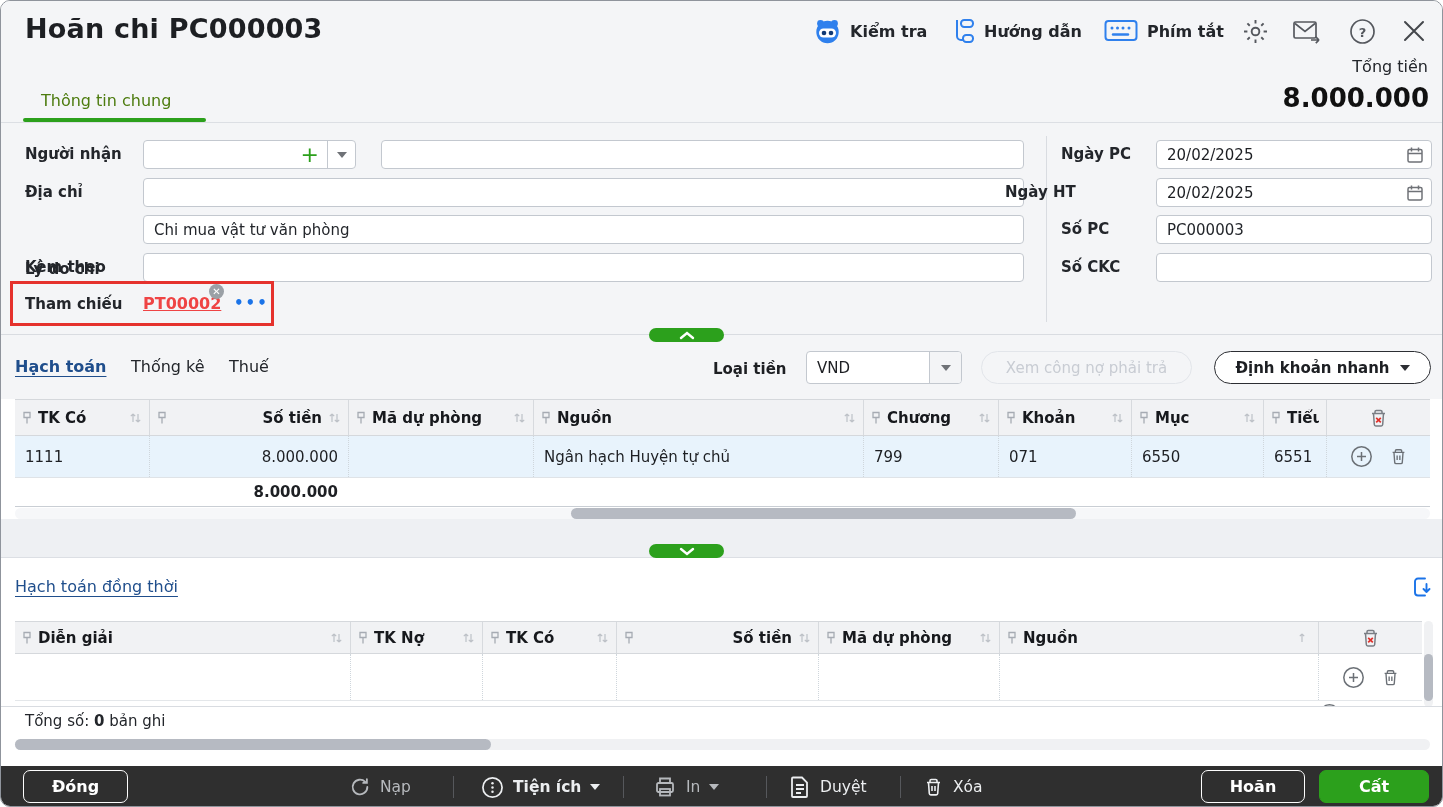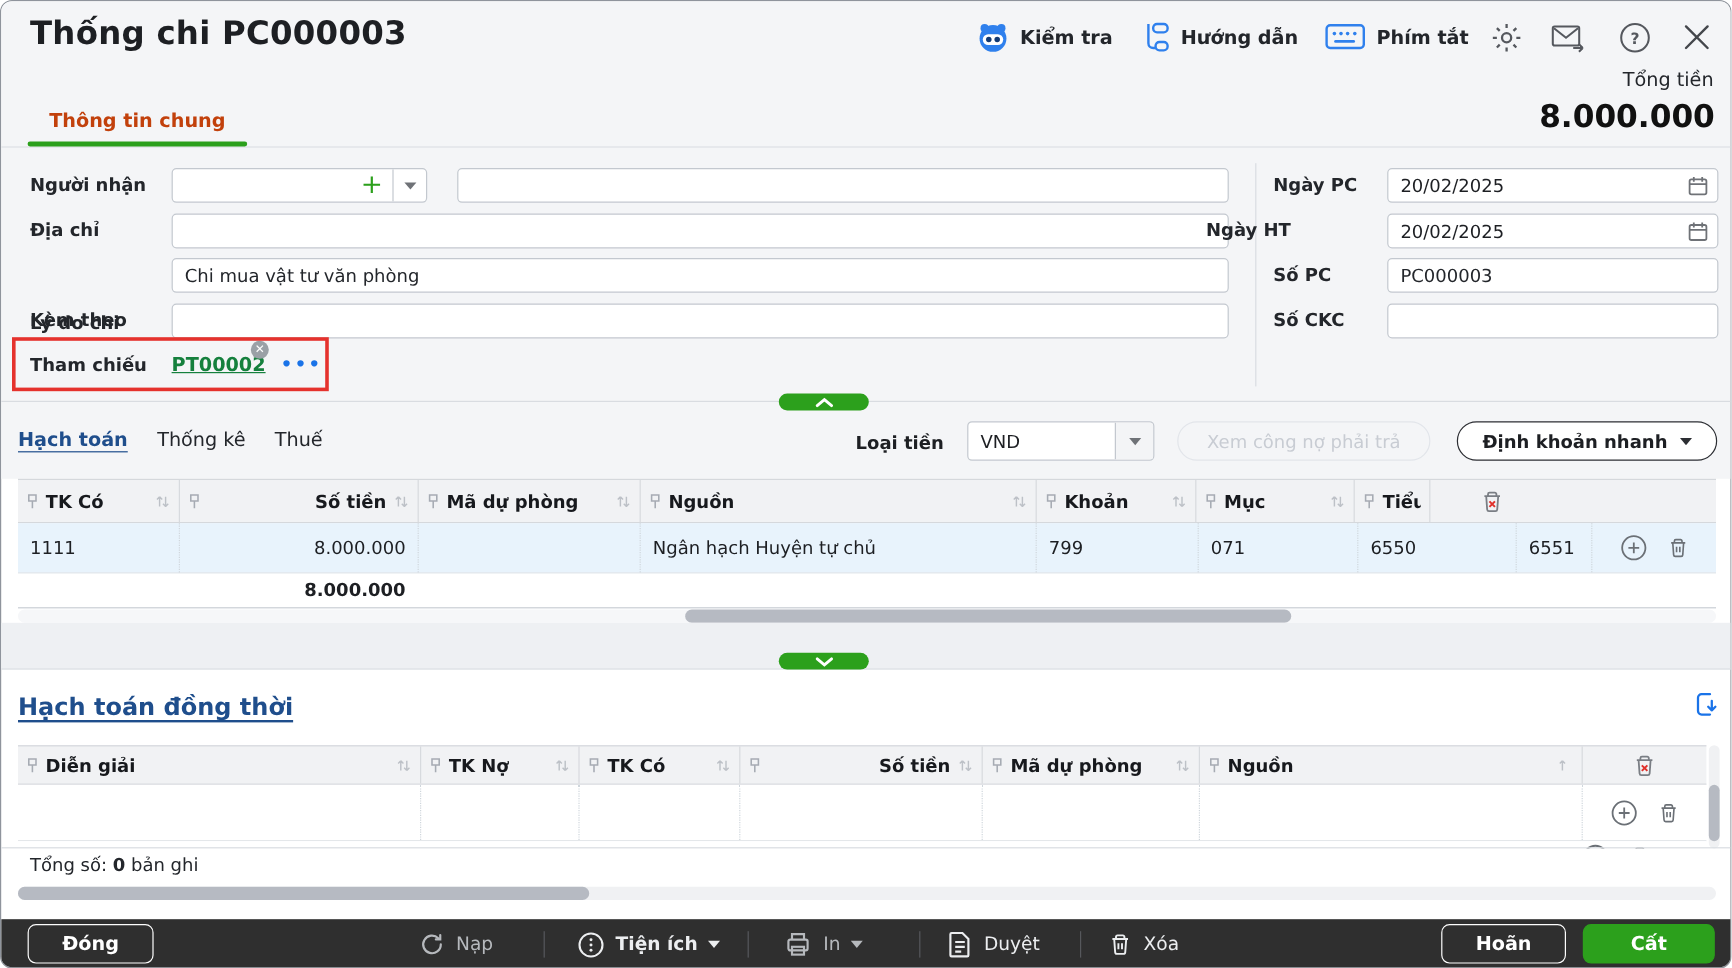--- a/index.html
+++ b/index.html
@@ -13,33 +13,33 @@
   
   .panel-top{left:0;top:0;width:1443px;height:398px;background:#f4f5f7;}
   .hr-main{left:0;top:333px;width:1443px;height:1px;background:#d9dce1;}
   .hr-tabs{left:0;top:121px;width:1443px;height:1px;background:#dcdfe4;}
   .page-title{left:24px;top:12px;font-size:27px;font-weight:700;letter-spacing:.2px;}
   .hdr-item{top:15px;height:30px;display:flex;align-items:center;gap:9px;cursor:pointer;}
   .hdr-item .lbl{font-size:16px;font-weight:700;color:#23262b;}
   .icon-btn{top:15px;width:30px;height:30px;display:flex;align-items:center;justify-content:center;cursor:pointer;color:#55585e;}
   .total-label{top:56px;right:14px;font-size:16px;color:#23262b;}
   .total-value{top:82px;right:13px;font-size:26px;font-weight:700;color:#111;}
-  .main-tab{left:40px;top:90px;font-size:16px;font-weight:700;color:#c2410c;cursor:pointer;text-align:right;}
+  .main-tab{left:40px;top:90px;font-size:16px;font-weight:400;color:#4d7c0f;cursor:pointer;text-align:right;}
   .tab-underline{left:22px;top:117px;width:183px;height:4px;background:#2ca01c;border-radius:2px;}
   
   .flabel{font-size:15px;font-weight:700;color:#23262b;}
   .inp{background:#fff;border:1px solid #c3c8cf;border-radius:4px;height:29px;font-size:15px;color:#23262b;padding:0 10px;font-family:inherit;outline:none;width:100%;}
   .inp-wrap{height:29px;}
   .combo{display:flex;background:#fff;border:1px solid #c3c8cf;border-radius:4px;height:29px;overflow:hidden;}
   .combo .seg-input{flex:1;display:flex;align-items:center;justify-content:flex-end;padding-right:8px;}
   .combo .seg-dd{width:28px;border-left:1px solid #c3c8cf;display:flex;align-items:center;justify-content:center;cursor:pointer;}
   .plus-green{color:#2ca01c;font-size:22px;font-weight:400;line-height:1;cursor:pointer;}
   .caret{width:0;height:0;border-left:5px solid transparent;border-right:5px solid transparent;border-top:6px solid #6f7277;display:inline-block;}
   .v-divider{left:1045px;top:135px;width:1px;height:186px;background:#d9dce1;}
-  .ref-link{font-size:16px;font-weight:700;color:#15803d;text-decoration:underline;cursor:pointer;}
+  .ref-link{font-size:16px;font-weight:700;color:#ef4444;text-decoration:underline;cursor:pointer;}
   .x-badge{width:15px;height:15px;border-radius:50%;background:#9aa0a6;color:#fff;font-size:10px;font-weight:700;display:flex;align-items:center;justify-content:center;cursor:pointer;}
   .dots{color:#1a73e8;font-size:15px;font-weight:700;letter-spacing:2px;cursor:pointer;}
   .red-box{left:9px;top:280px;width:264px;height:45px;border:3px solid #e5322d;z-index:6;pointer-events:none;}
   .cal-ic{color:#6f7277;}
   
   .pill{width:75px;height:14px;background:#2ca01c;border-radius:7px;display:flex;align-items:center;justify-content:center;cursor:pointer;z-index:4;}
   
   .sub-tab{font-size:16px;color:#23262b;cursor:pointer;font-weight:500;}
   .sub-tab.active{color:#1f4e8c;font-weight:700;text-decoration:underline;text-underline-offset:4px;}
   .cur-label{font-size:15px;font-weight:700;}
@@ -62,21 +62,21 @@
   .td.num{justify-content:flex-end;}
   .td.actions,.th.actions{justify-content:center;gap:16px;}
   .t1 .c1{width:134px}.t1 .c2{width:199px}.t1 .c3{width:185px}.t1 .c4{width:330px}
   .t1 .c5{width:135px}.t1 .c6{width:133px}.t1 .c7{width:132px}.t1 .c8{width:63px}.t1 .c9{width:104px}
   .t2 .d1{width:335px}.t2 .d2{width:132px}.t2 .d3{width:134px}.t2 .d4{width:202px}
   .t2 .d5{width:181px}.t2 .d6{width:319px}.t2 .d7{width:104px}
   .sumrow{display:flex;border-bottom:1px solid #c9ced4;background:#fff;}
   .sum-val{width:333px;text-align:right;padding:5px 10px 6px 0;font-size:15px;font-weight:700;}
   .icon-act{color:#6b7076;cursor:pointer;display:flex;align-items:center;}
   .band{left:0;top:518px;width:1443px;height:39px;background:#eef0f3;border-bottom:1px solid #dcdfe4;}
-  .sec2-title{left:14px;top:576px;font-size:20px;font-weight:700;color:#1f4e8c;text-decoration:underline;text-underline-offset:4px;cursor:pointer;}
+  .sec2-title{left:14px;top:576px;font-size:16px;font-weight:400;color:#1f4e8c;text-decoration:underline;text-underline-offset:4px;cursor:pointer;}
   .update-link{top:575px;right:10px;display:flex;align-items:center;gap:9px;color:#1a73e8;font-size:15.5px;font-weight:600;cursor:pointer;}
   .empty-row{display:flex;background:#fff;border-bottom:1px solid #e4e7ea;}
   .records{left:24px;top:711px;font-size:15px;color:#23262b;}
   .records b{font-weight:700;}
   .hline{background:#d9dce1;height:1px;}
   
   .sb-track{background:#f0f1f3;border-radius:6px;}
   .sb-thumb{background:#b6bac2;border-radius:6px;position:absolute;}
   
   .bottom-bar{left:0;top:765px;width:1443px;height:42px;background:#2f2f2f;}
@@ -93,21 +93,21 @@
 </style>
 </head>
 <body>
 
 <div id="window">
 
   <div class="abs panel-top"></div>
   <div class="abs hr-tabs"></div>
   <div class="abs hr-main"></div>
 
-  <div class="abs page-title">Thống chi PC000003</div>
+  <div class="abs page-title">Hoãn chi PC000003</div>
 
   <div class="abs hdr-item" style="left:813px;">
     <span>
       <svg width="27" height="27" viewBox="0 0 27 27">
         <circle cx="6.5" cy="5.5" r="3.4" fill="#2f80ed"></circle>
           <circle cx="20.5" cy="5.5" r="3.4" fill="#2f80ed"></circle>
         <circle cx="13.5" cy="14" r="11.2" fill="#2f80ed"></circle>
         <rect x="5" y="10.5" width="17" height="9" rx="4.5" fill="#fff"></rect>
         <circle cx="10" cy="15" r="2.3" fill="#123a75"></circle>
           <circle cx="17" cy="15" r="2.3" fill="#123a75"></circle>
@@ -310,20 +310,30 @@
         <svg width="13" height="12" viewBox="0 0 13 12" fill="none" stroke="#bdc1c7" stroke-width="1.2">
             <path d="M4 10V2M4 2L1.8 4.2M4 2l2.2 2.2M9 2v8M9 10L6.8 7.8M9 10l2.2-2.2"></path>
           </svg>
       </div>
       <div class="th c4">
         <svg width="10" height="14" viewBox="0 0 10 14" fill="none" stroke="#a6abb3" stroke-width="1.3">
             <path d="M2 1.5h6v5H2z"></path>
             <path d="M5 6.5v6"></path>
           </svg>
         <span class="hl">Nguồn</span>
+        <svg width="13" height="12" viewBox="0 0 13 12" fill="none" stroke="#bdc1c7" stroke-width="1.2">
+            <path d="M4 10V2M4 2L1.8 4.2M4 2l2.2 2.2M9 2v8M9 10L6.8 7.8M9 10l2.2-2.2"></path>
+          </svg>
+      </div>
+      <div class="th c5">
+        <svg width="10" height="14" viewBox="0 0 10 14" fill="none" stroke="#a6abb3" stroke-width="1.3">
+            <path d="M2 1.5h6v5H2z"></path>
+            <path d="M5 6.5v6"></path>
+          </svg>
+        <span class="hl">Chương</span>
         <svg width="13" height="12" viewBox="0 0 13 12" fill="none" stroke="#bdc1c7" stroke-width="1.2">
             <path d="M4 10V2M4 2L1.8 4.2M4 2l2.2 2.2M9 2v8M9 10L6.8 7.8M9 10l2.2-2.2"></path>
           </svg>
       </div>
       <div class="th c6">
         <svg width="10" height="14" viewBox="0 0 10 14" fill="none" stroke="#a6abb3" stroke-width="1.3">
             <path d="M2 1.5h6v5H2z"></path>
             <path d="M5 6.5v6"></path>
           </svg>
         <span class="hl">Khoản</span>

